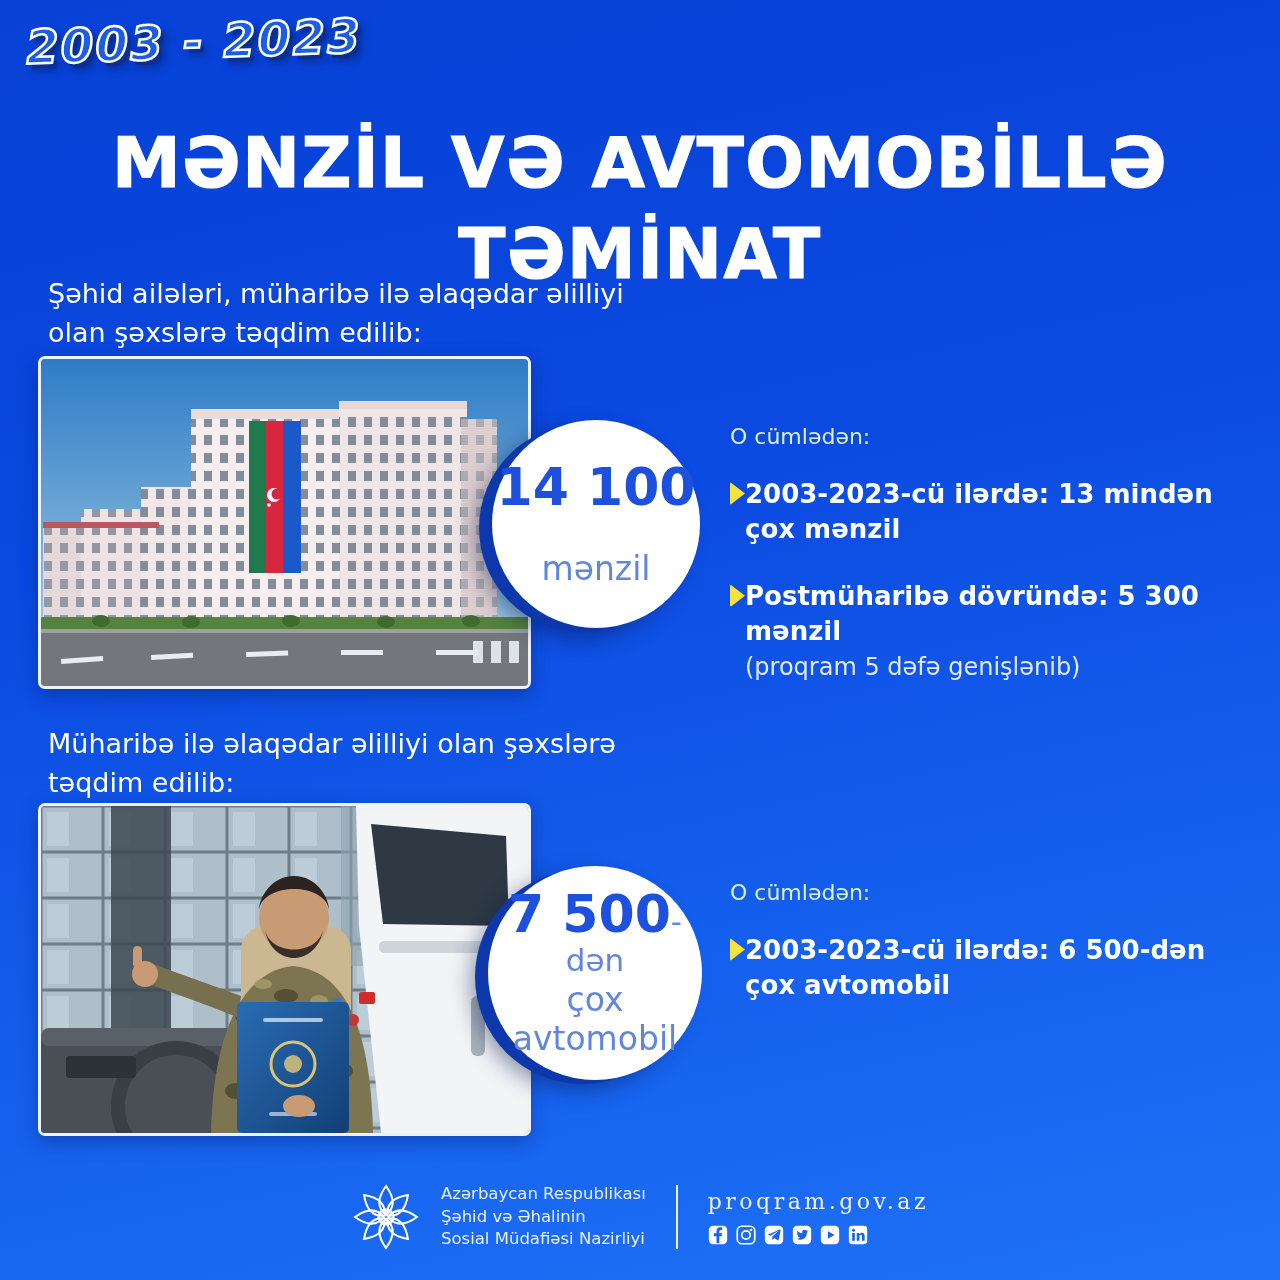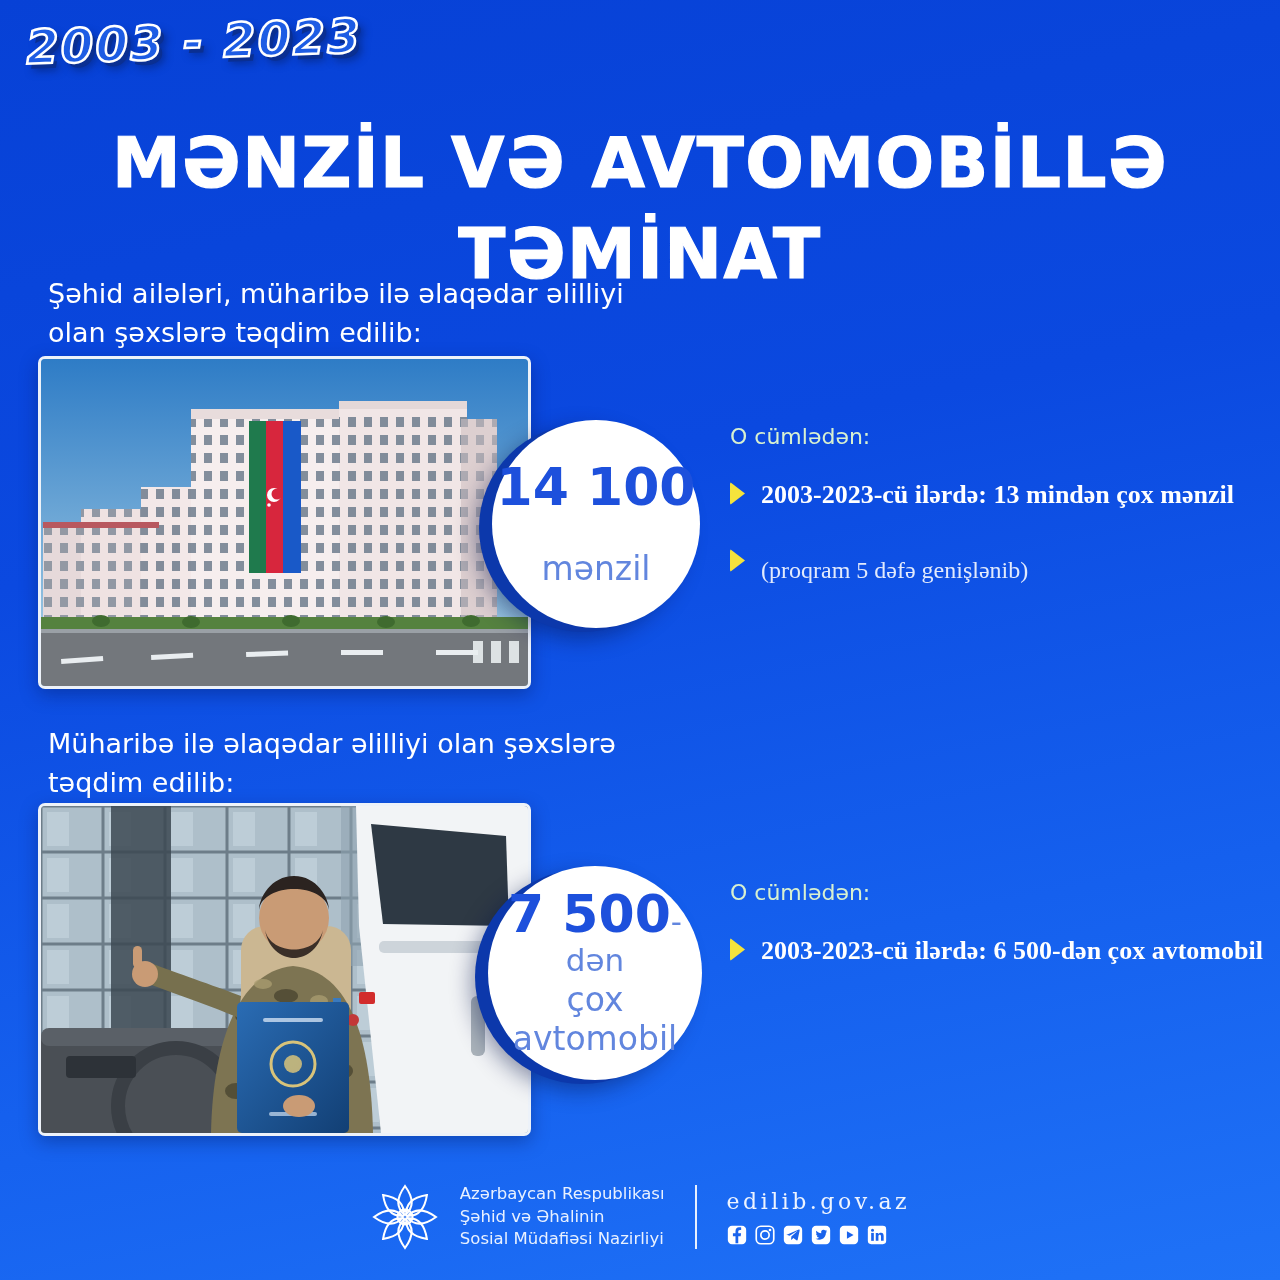--- a/index.html
+++ b/index.html
@@ -44,26 +44,26 @@
   }
   .badge1{left:492px;top:420px;width:208px;height:208px;gap:32px;}
   .badge2{left:488px;top:866px;width:214px;height:214px;align-items:center;}
   .badge-value{font-size:52px;font-weight:bold;color:#1d50dc;line-height:1.05;}
   .badge-suffix{font-size:31px;font-weight:normal;color:#6286de;}
   .badge-label{font-size:33px;color:#6286de;line-height:1.2;margin-top:2px;}
   .detail-col{position:absolute;left:730px;width:545px;}
   .col1{top:424px;}
   .col2{top:880px;}
   .col-title{font-size:22px;color:#d8f1d0;margin:0 0 28px 0;}
-  .bullet{display:flex;gap:16px;margin-bottom:32px;font-family:Liberation Serif, serif;}
+  .bullet{display:flex;gap:0;margin-bottom:32px;}
   .tri{flex:0 0 15px;width:15px;height:23px;margin-top:5px;background:#f4e33c;
        clip-path:polygon(0 0,100% 50%,0 100%);border-radius:2px;}
   .bullet-body{width:505px;}
   .bullet-text{font-size:26px;font-weight:bold;color:#ffffff;line-height:1.35;}
-  .bullet-note{font-size:24px;font-weight:normal;color:#e2eafc;line-height:1.3;margin-top:11px;}
+  .bullet-note{font-size:24px;font-weight:normal;color:#e2eafc;line-height:1.3;margin-top:3px;}
   .bullet-note:empty{display:none;}
   
   .footer{
     position:absolute;left:0;right:0;top:1182px;
     display:flex;justify-content:center;align-items:center;gap:20px;
   }
   .ministry-logo{width:70px;height:70px;flex:0 0 70px;}
   .ministry-name{font-size:16.5px;line-height:1.38;color:#e9f1ff;}
   .footer-divider{width:2px;height:64px;background:rgba(255,255,255,.9);margin:0 10px;}
   .site-url{font-family:"DejaVu Serif","Liberation Serif",serif;
@@ -166,20 +166,21 @@
     <div class="bullet">
       <span class="tri"></span>
       <div class="bullet-body">
         <div class="bullet-text">2003-2023-cü ilərdə: 13 mindən çox mənzil</div>
 
       </div>
     </div>
     <div class="bullet">
       <span class="tri"></span>
       <div class="bullet-body">
+        <div class="bullet-text">Postmüharibə dövründə: 5 300 mənzil</div>
         <div class="bullet-note">(proqram 5 dəfə genişlənib)</div>
       </div>
     </div>
   </div>
 
   <div class="sec-heading sec2-heading">Müharibə ilə əlaqədar əlilliyi olan şəxslərə təqdim edilib:</div>
 
   <div class="photo photo2">
     <svg viewBox="0 0 487 327" preserveAspectRatio="none">
       <defs>
@@ -301,21 +302,21 @@
           <circle cx="30" cy="32" r="1.6"></circle>
       </g>
     </svg>
     <div class="ministry-name">
       <div>Azərbaycan Respublikası</div>
       <div>Şəhid və Əhalinin</div>
       <div>Sosial Müdafiəsi Nazirliyi</div>
     </div>
     <div class="footer-divider"></div>
     <div class="site-block">
-      <div class="site-url">edilib.gov.az</div>
+      <div class="site-url">proqram.gov.az</div>
       <div class="socials">
         <svg class="social-icon" viewBox="0 0 24 24">
           <rect x="1" y="1" width="22" height="22" rx="5" fill="#ffffff"></rect>
           <path d="M13.5 22 L13.5 13.5 L16.4 13.5 L16.9 10 L13.5 10 L13.5 7.9 C13.5 6.9 14 6 15.6 6 L17 6 L17 2.9 C16.7 2.85 15.6 2.75 14.4 2.75 C11.9 2.75 10.2 4.3 10.2 7.5 L10.2 10 L7.1 10 L7.1 13.5 L10.2 13.5 L10.2 22 Z" fill="#1a63ec"></path>
         </svg>
         <svg class="social-icon" viewBox="0 0 24 24">
           <rect x="1.5" y="1.5" width="21" height="21" rx="5.5" fill="none" stroke="#ffffff" stroke-width="2"></rect>
           <circle cx="12" cy="12" r="5" fill="none" stroke="#ffffff" stroke-width="2"></circle>
           <circle cx="18" cy="6" r="1.6" fill="#ffffff"></circle>
         </svg>

